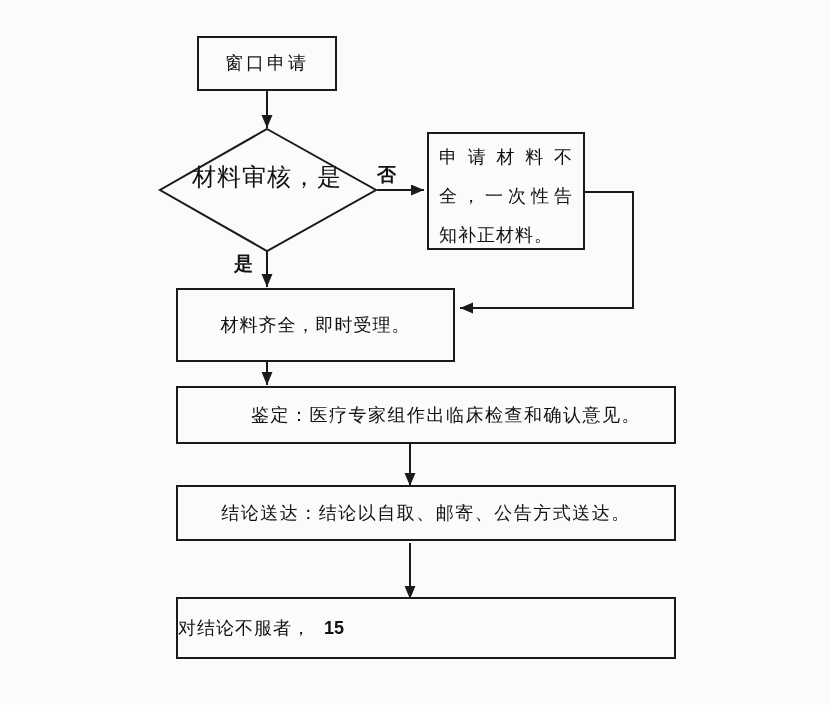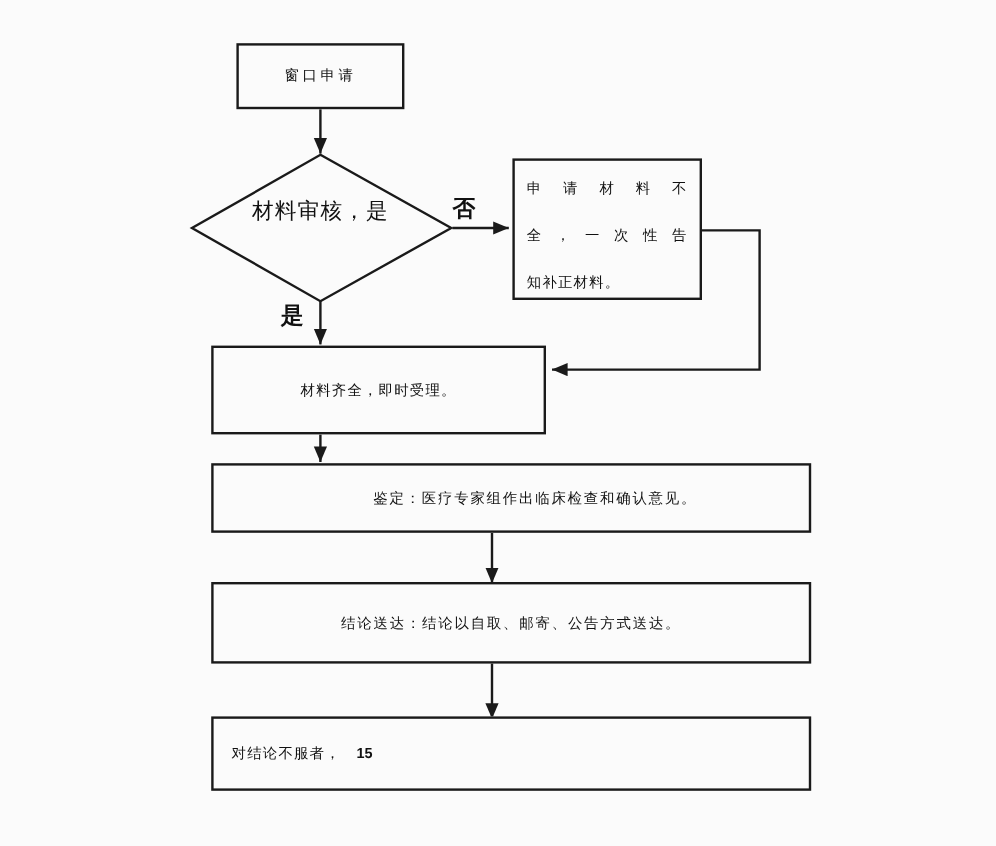--- a/index.html
+++ b/index.html
@@ -24,21 +24,21 @@
     left:0;top:0;
     width:830px;height:705px;
     color:var(--line);
     pointer-events:none;
   }
   .box{
     position:absolute;
     box-sizing:border-box;
     border:2px solid var(--line);
     background:var(--bg);
-    font-size:12px;
+    font-size:18px;
     line-height:1.35;
     color:#111;
   }
   .center{
     display:flex;
     align-items:center;
     justify-content:center;
     text-align:center;
   }
   .box-start{
@@ -61,41 +61,40 @@
   .box-accept{
     left:176px;top:288px;width:279px;height:74px;
     letter-spacing:1px;
   }
   .box-appraisal{
     left:176px;top:386px;width:500px;height:58px;
     letter-spacing:1.5px;
     padding-left:40px;
   }
   .box-delivery{
-    left:176px;top:485px;width:500px;height:68px;
+    left:176px;top:485px;width:500px;height:56px;
     letter-spacing:1.5px;
   }
   .box-appeal{
     left:176px;top:597px;width:500px;height:62px;
     display:flex;
     align-items:center;
-    padding-left:15px;
     letter-spacing:1px;
   }
   .box-appeal .num{
     font-weight:bold;
     margin-left:13px;
     margin-right:7px;
     letter-spacing:0;
   }
   .decision-text{
     position:absolute;
     left:172px;top:163px;width:190px;
     text-align:center;
-    font-size:18px;
+    font-size:24px;
     line-height:27px;
     letter-spacing:1px;
   }
   .decision-text .dl{display:block;}
   .branch{
     position:absolute;
     font-size:19px;
     font-weight:bold;
     line-height:20px;
   }

